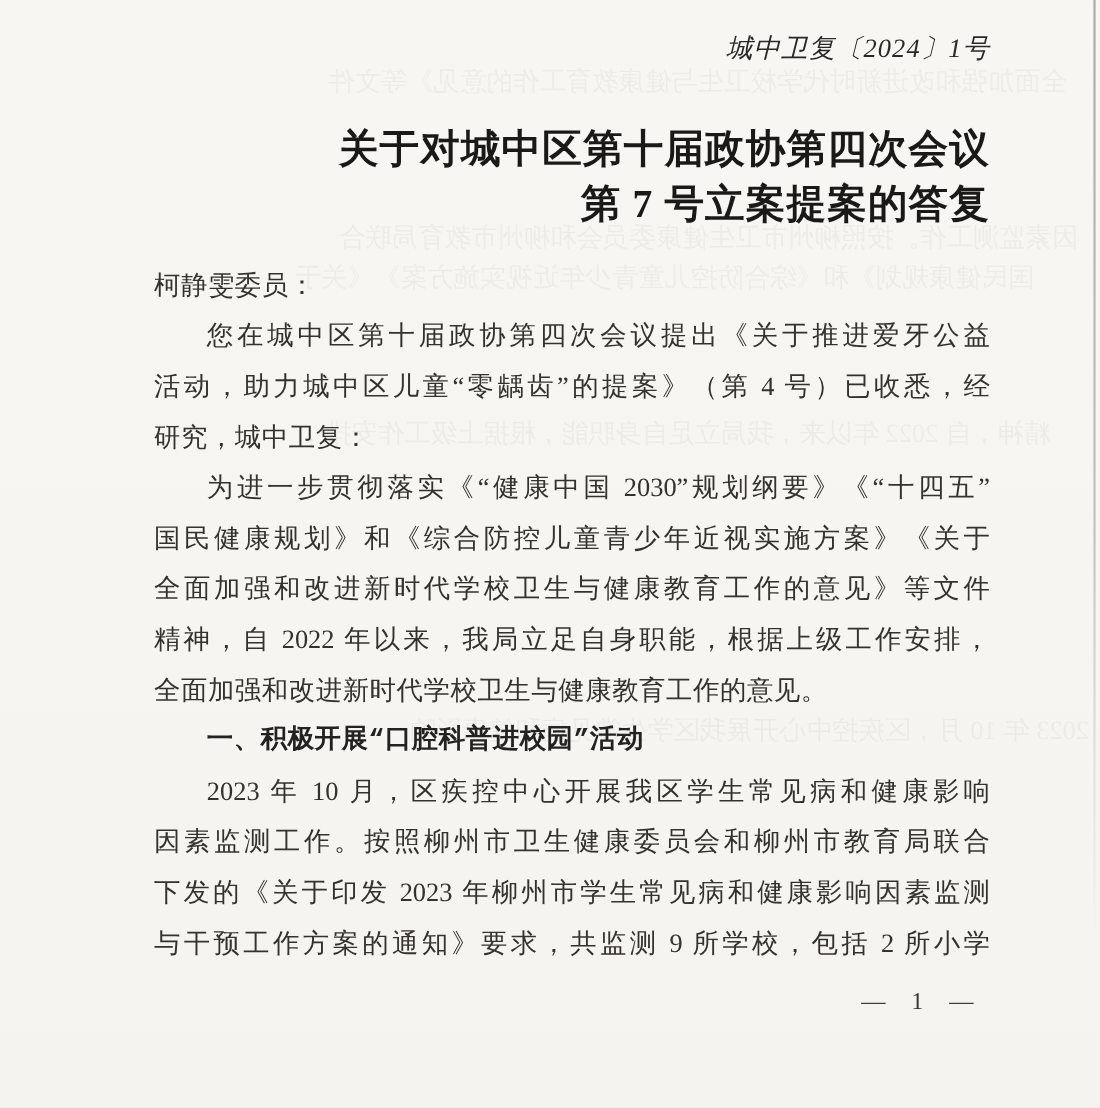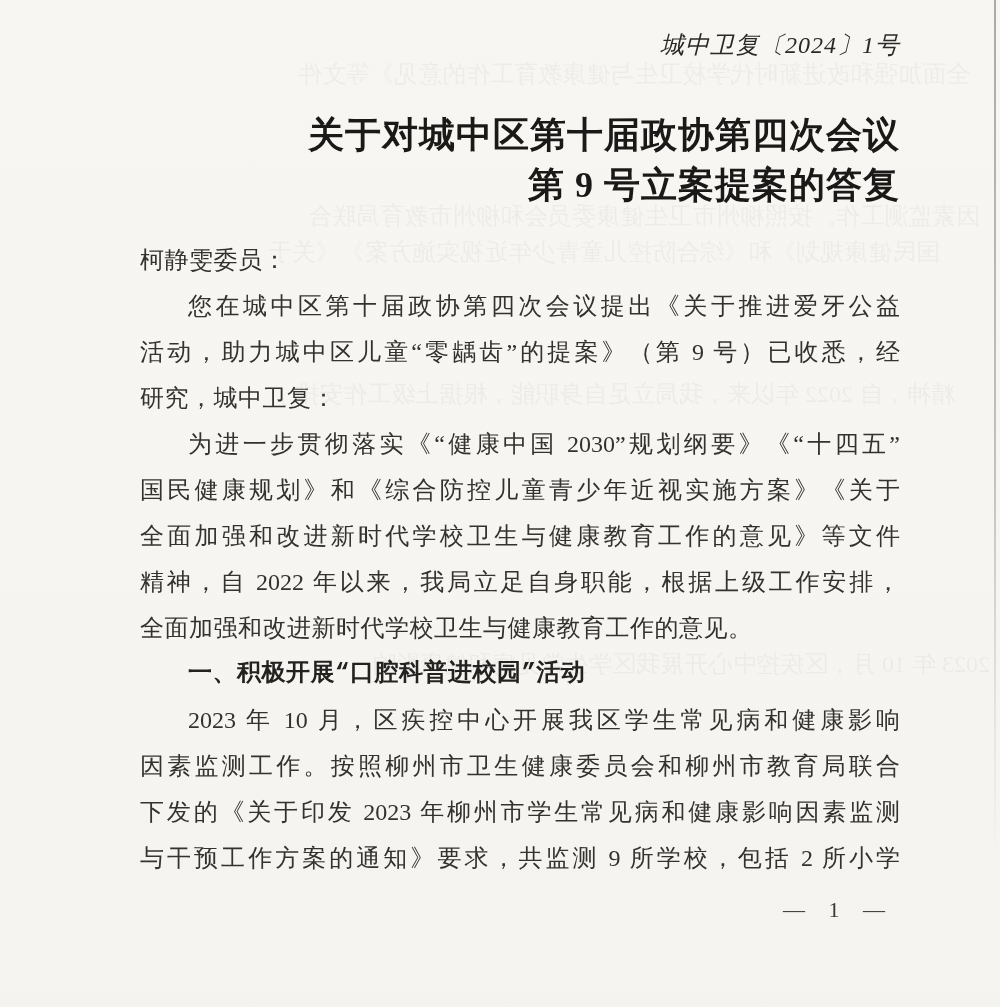--- a/index.html
+++ b/index.html
@@ -116,30 +116,30 @@
   <div class="ghost" style="top:236px; right:60px;" aria-hidden="true">国民健康规划》和《综合防控儿童青少年近视实施方案》《关于</div>
   <div class="ghost" style="top:378px; right:45px;" aria-hidden="true">精神，自 2022 年以来，我局立足自身职能，根据上级工作安排，</div>
   <div class="ghost" style="top:648px; right:10px;" aria-hidden="true">2023 年 10 月，区疾控中心开展我区学生常见病和健康影响</div>
 
   <div class="scan-edge"></div>
 
   <div class="doc-number">城中卫复〔2024〕1号</div>
 
   <div class="doc-title">
     <div>关于对城中区第十届政协第四次会议</div>
-    <div>第 9 号立案提案的答复</div>
+    <div>第 7 号立案提案的答复</div>
   </div>
 
   <div class="body-block">
 
     <div class="line">柯静雯委员：</div>
 
     <div>
       <div class="line just indent">您在城中区第十届政协第四次会议提出《关于推进爱牙公益</div>
-      <div class="line just">活动，助力城中区儿童“零龋齿”的提案》（第 9 号）已收悉，经</div>
+      <div class="line just">活动，助力城中区儿童“零龋齿”的提案》（第 4 号）已收悉，经</div>
       <div class="line">研究，城中卫复：</div>
     </div>
 
     <div>
       <div class="line just indent">为进一步贯彻落实《“健康中国 2030”规划纲要》《“十四五”</div>
       <div class="line just">国民健康规划》和《综合防控儿童青少年近视实施方案》《关于</div>
       <div class="line just">全面加强和改进新时代学校卫生与健康教育工作的意见》等文件</div>
       <div class="line just">精神，自 2022 年以来，我局立足自身职能，根据上级工作安排，</div>
       <div class="line">全面加强和改进新时代学校卫生与健康教育工作的意见。</div>
     </div>

